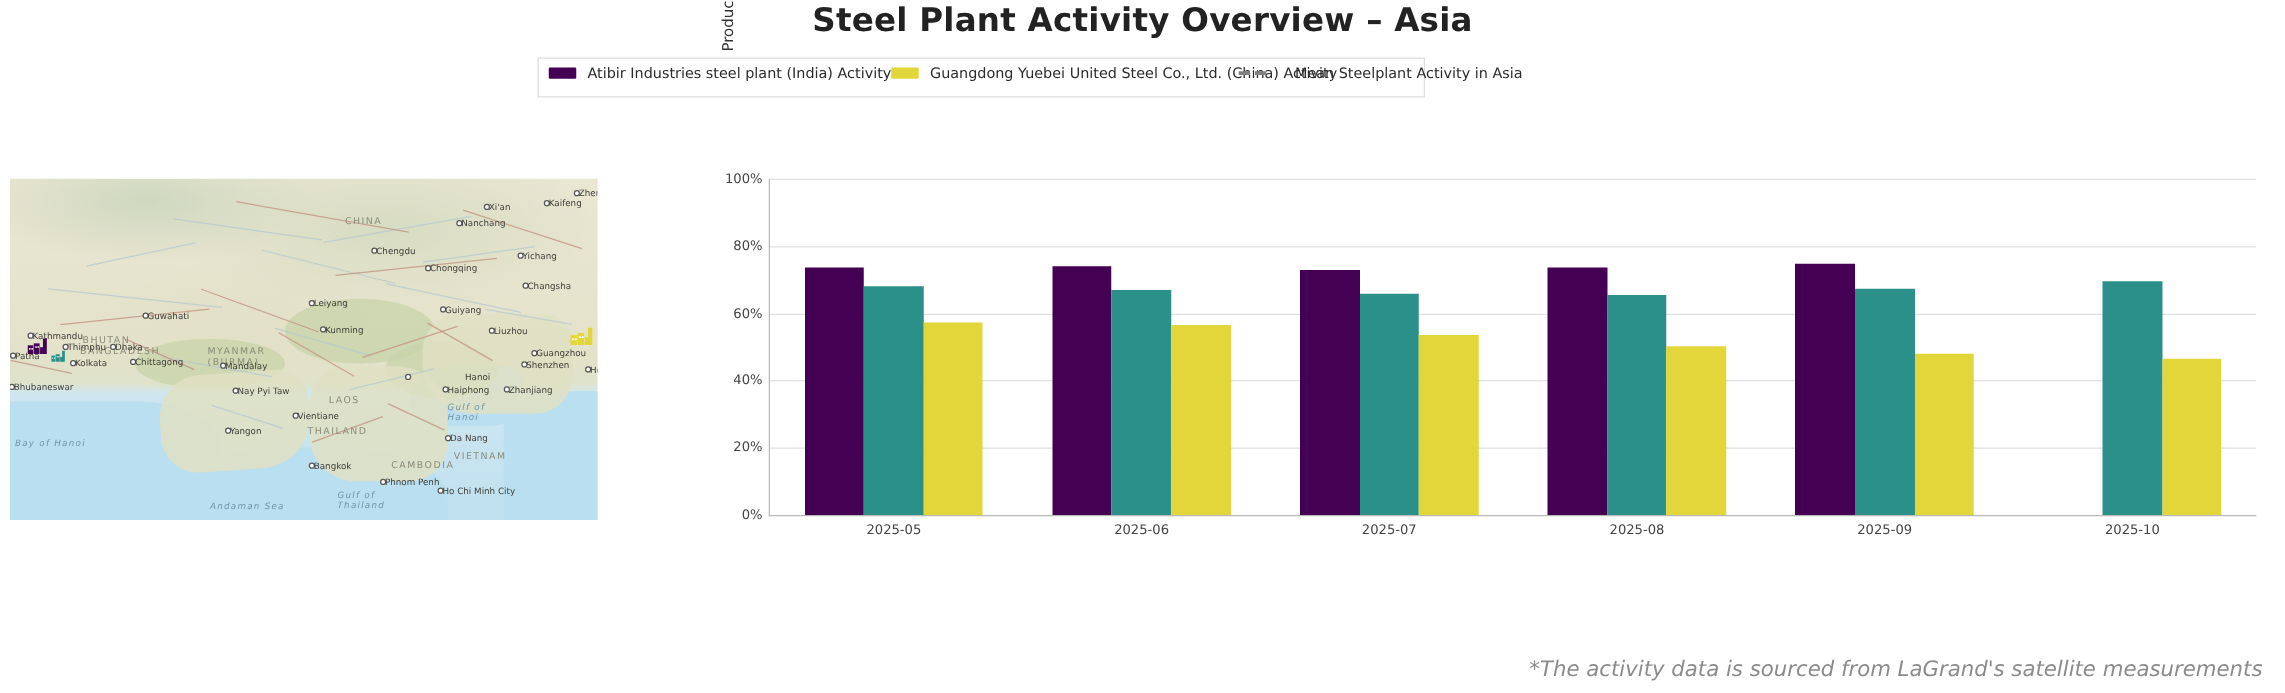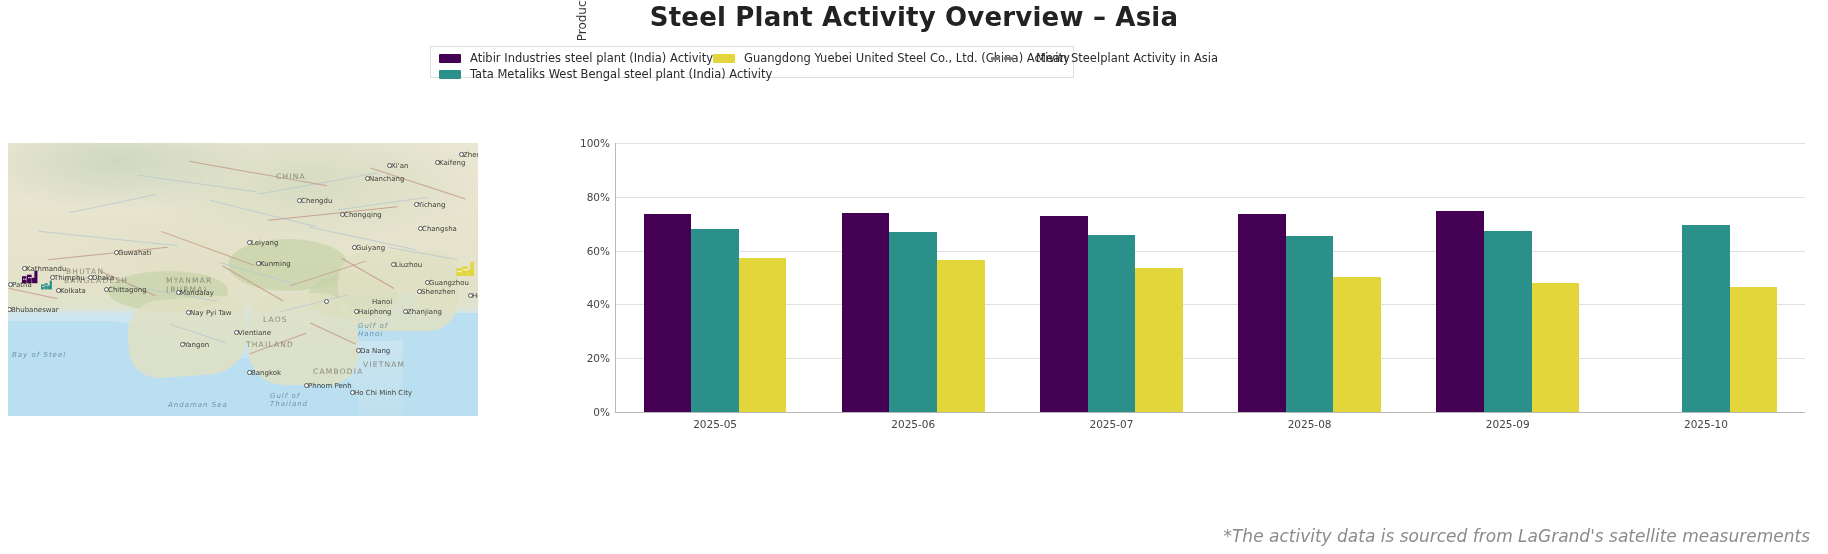--- a/index.html
+++ b/index.html
@@ -11,21 +11,21 @@
   }
   #page-title{
     position:absolute;top:2px;left:0;width:1828px;
     text-align:center;
     font-size:26px;font-weight:bold;color:#222222;
     letter-spacing:.2px;
   }
 
   
   #legend{
-    position:absolute;left:430px;top:46px;width:644px;height:32px;
+    position:absolute;left:430px;top:46px;width:710px;height:32px;
     border:1px solid #dddddd;background:#ffffff;
     box-sizing:border-box;
   }
   .lg-item{position:absolute;display:flex;align-items:center;white-space:nowrap;}
   .lg-swatch{width:22px;height:9px;display:inline-block;margin-right:9px;border-radius:1px;}
   .lg-dash{width:24px;height:9px;display:inline-block;margin-right:9px;position:relative;}
   .lg-dash i{position:absolute;top:3px;height:3px;background:#808080;display:block;}
   .lg-dash i.a{left:0;width:9px;}
   .lg-dash i.b{left:13px;width:9px;}
   .lg-label{font-size:11.5px;color:#2b2b2b;}
@@ -89,24 +89,20 @@
 </style>
 </head>
 <body>
 
 <div id="page-title">Steel Plant Activity Overview – Asia</div>
 
 <div id="legend">
     <div class="lg-item" style="left: 8px; top: 4px;">
       <span class="lg-swatch" style="background:#440154"></span>
       <span class="lg-label">Atibir Industries steel plant (India) Activity</span>
-    </div>
-    <div class="lg-item" style="left: 8px; top: 20px;">
-      <span class="lg-swatch" style="background:#2a9089"></span>
-      <span class="lg-label">Tata Metaliks West Bengal steel plant (India) Activity</span>
     </div>
     <div class="lg-item" style="left: 282px; top: 4px;">
       <span class="lg-swatch" style="background:#e3d63b"></span>
       <span class="lg-label">Guangdong Yuebei United Steel Co., Ltd. (China) Activity</span>
     </div>
     <div class="lg-item" style="left: 560px; top: 4px; gap: 12px;">
       <span class="lg-dash">
         <i class="a"></i>
         <i class="b"></i>
       </span>
@@ -174,21 +170,21 @@
       </div>
       <div class="maplabel country" style="left: 305px; top: 224px;">
         <div>CAMBODIA</div>
       </div>
       <div class="maplabel country" style="left: 355px; top: 217px;">
         <div>VIETNAM</div>
       </div>
     </div>
   <div id="map-waters">
       <div class="maplabel water" style="left: 4px; top: 208px;">
-        <div>Bay  of  Steel</div>
+        <div>Bay  of  Hanoi</div>
       </div>
       <div class="maplabel water" style="left: 350px; top: 179px;">
         <div>Gulf of</div>
         <div>Hanoi</div>
       </div>
       <div class="maplabel water" style="left: 262px; top: 249px;">
         <div>Gulf of</div>
         <div>Thailand</div>
       </div>
       <div class="maplabel water" style="left: 160px; top: 258px;">

